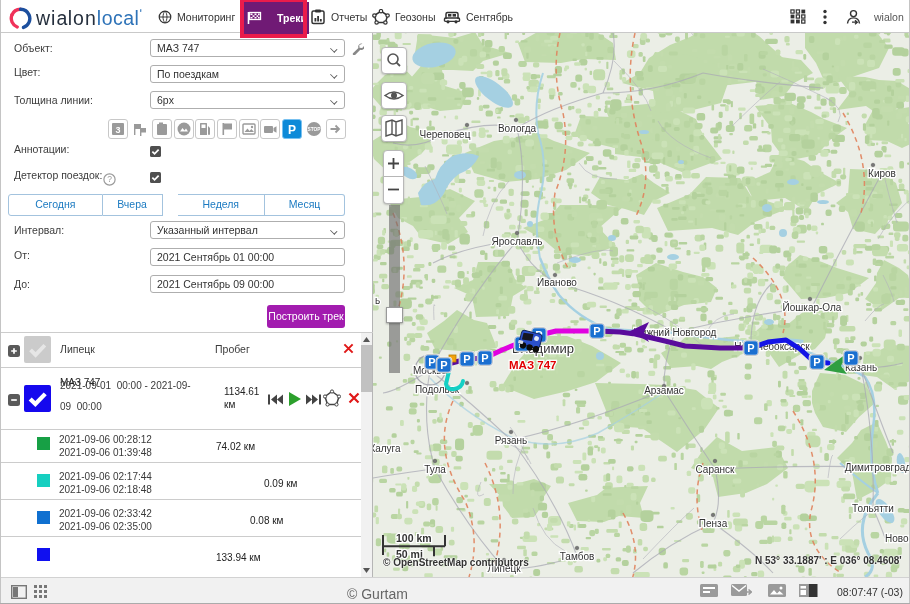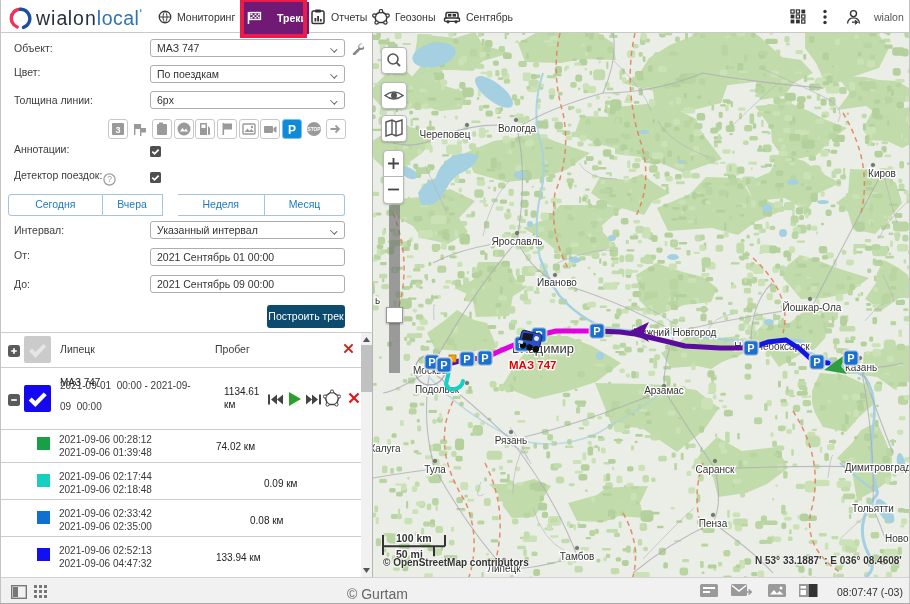--- a/index.html
+++ b/index.html
@@ -11,21 +11,21 @@
 #tab-treki { position:absolute; left:244px; top:2px; width:65px; height:32px; background:#701a75; color:#fff; font-size:10.5px; font-weight:bold; display:flex; align-items:center; justify-content:center; gap:14px; }
 #redbox { position:absolute; left:240px; top:-2px; width:67px; height:40px; border:4px solid #ea1c4b; z-index:40; }
 
 #panel { position:absolute; left:0; top:0; width:373px; height:577px; background:#fff; border-right:1px solid #b5b5b5; z-index:5; }
 .lbl { position:absolute; font-size:10.5px; color:#3c3c3c; }
 .sel,.inp { position:absolute; left:150px; width:195px; height:18px; border:1px solid #aeaeae; border-radius:3px; background:#fff; font-size:10.5px; color:#333; line-height:16px; padding-left:6px; }
 .chev { position:absolute; right:7px; top:6px; width:6px; height:6px; }
 .chev::before { content:""; position:absolute; left:0; top:0; width:4.5px; height:4.5px; border-right:1.3px solid #555; border-bottom:1.3px solid #555; transform:rotate(45deg) scale(1,0.75); }
 .icbtn { position:absolute; width:20px; height:20px; border:1px solid #c8c8c8; border-radius:3px; background:#fff; top:119px; }
 .daybtn { position:absolute; top:194px; height:22px; border:1px solid #a3c3de; background:#fff; color:#1b7ac1; font-size:10.5px; text-align:center; line-height:19px; }
-#buildbtn { position:absolute; left:267px; top:305px; width:78px; height:23px; background:#0c4a6e; color:#fff; font-size:10.5px; text-align:center; line-height:23px; border-radius:3px; }
+#buildbtn { position:absolute; left:267px; top:305px; width:78px; height:23px; background:#a21caf; color:#fff; font-size:10.5px; text-align:center; line-height:23px; border-radius:3px; }
 .hline { position:absolute; left:0; width:373px; border-top:1px solid #ccc; }
 .gtxt { font-size:10px; color:#3a3a3a; line-height:13px; }
 
 #sbar { position:absolute; left:361px; top:333px; width:11px; height:244px; background:#f1f1f1; z-index:6; }
 
 #map { position:absolute; left:373px; top:33px; width:537px; height:544px; overflow:hidden; }
 .mbtn { position:absolute; width:26px; height:27px; background:#fff; border:1px solid #b8b8b8; border-radius:4px; box-shadow:0 1px 2px rgba(0,0,0,0.2); }
 
 #statusbar { position:absolute; left:0; top:577px; width:910px; height:27px; background:#f1f1f1; border-top:1px solid #d2d2d2; }
 </style></head>
@@ -270,21 +270,20 @@
 <div class="abs gtxt" style="left:59px;top:470px;">2021-09-06 02:17:44<br>2021-09-06 02:18:48</div>
 <div class="abs" style="left:37px;top:474px;width:13px;height:13px;background:#16cfc0;"></div>
 <div class="abs" style="left:216px;top:478px;font-size:10px;color:#222;padding-left:48px;">0.09 км</div>
   <div class="hline" style="top:499px;width:361px"></div>
 
 <div class="abs gtxt" style="left:59px;top:507px;">2021-09-06 02:33:42<br>2021-09-06 02:35:00</div>
 <div class="abs" style="left:37px;top:511px;width:13px;height:13px;background:#1070d0;"></div>
 <div class="abs" style="left:216px;top:515px;font-size:10px;color:#222;margin-left:34px;">0.08 км</div>
   <div class="hline" style="top:536px;width:361px"></div>
 
-<div class="abs gtxt" style="left:59px;top:544px;">2021-09-06 02:52:13<br>2021-09-06 04:47:32</div>
 <div class="abs" style="left:37px;top:548px;width:13px;height:13px;background:#1010f0;"></div>
 <div class="abs" style="left:216px;top:552px;font-size:10px;color:#222;">133.94 км</div>
 </div>
 <div id="sbar">
   <svg class="abs" style="left:1px;top:2px" width="9" height="9" viewBox="0 0 9 9">
         <path d="M4.5,2 L8,7 H1 z" fill="#555"></path>
       </svg>
   <div class="abs" style="left:0px;top:12px;width:11px;height:47px;background:#c1c1c1"></div>
   <svg class="abs" style="left:1px;top:233px" width="9" height="9" viewBox="0 0 9 9">
         <path d="M4.5,7 L8,2 H1 z" fill="#555"></path>

